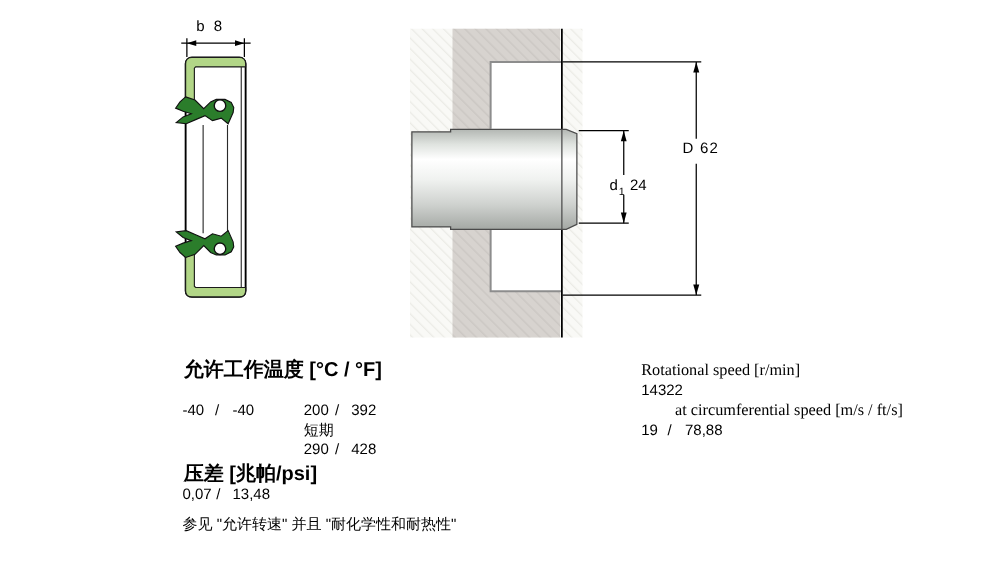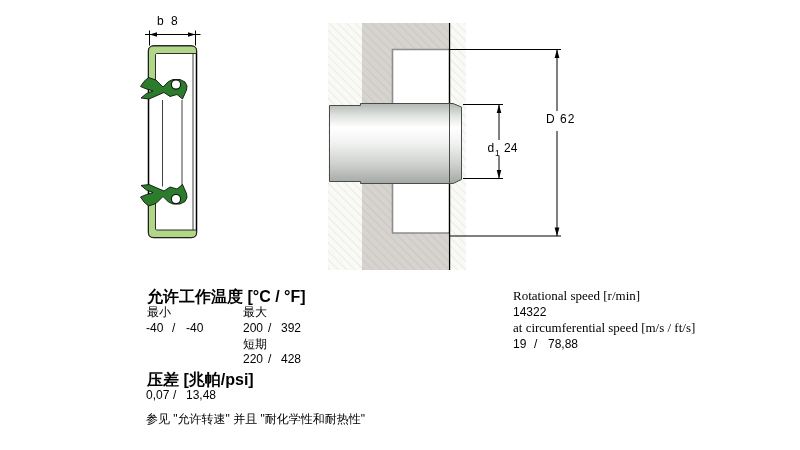--- a/index.html
+++ b/index.html
@@ -96,57 +96,53 @@
         <line x1="145" y1="34.5" x2="200.5" y2="34.5"></line>
       </g>
       <path d="M149.5,34.5 L157,32.2 L157,36.8 Z" fill="#000"></path>
       <path d="M195.5,34.5 L188,32.2 L188,36.8 Z" fill="#000"></path>
       <text x="157" y="24.5" font-size="12" letter-spacing="2" fill="#000" font-family="Liberation Sans, sans-serif">b 8</text>
     </g>
   </svg>
 
   <div class="txt hdr-cn" style="left:147px;top:289px;">允许工作温度 [°C / °F]</div>
 
-  <div class="row" style="left:146px;top:305px;width:200px;">
-    <span class="cell txt" style="left:1px;">最小</span>
-    <span class="cell txt" style="left:97px;">最大</span>
-  </div>
 
   <div class="row" style="left:146px;top:321px;width:200px;">
     <span class="cell txt" style="left:0;">-40</span>
     <span class="cell txt" style="left:26px;">/</span>
     <span class="cell txt" style="left:40px;">-40</span>
     <span class="cell txt" style="left:97px;">200</span>
     <span class="cell txt" style="left:122px;">/</span>
     <span class="cell txt" style="left:135px;">392</span>
   </div>
 
   <div class="txt" style="left:243px;top:337px;">短期</div>
 
   <div class="row" style="left:146px;top:352px;width:200px;">
-    <span class="cell txt" style="left:97px;">220</span>
+    <span class="cell txt" style="left:97px;">290</span>
     <span class="cell txt" style="left:122px;">/</span>
     <span class="cell txt" style="left:135px;">428</span>
   </div>
 
   <div class="txt hdr-cn" style="left:147px;top:372px;">压差 [兆帕/psi]</div>
 
   <div class="row" style="left:146px;top:388px;width:200px;">
     <span class="cell txt" style="left:0;text-align:right;">0,07</span>
     <span class="cell txt" style="left:27px;">/</span>
     <span class="cell txt" style="left:40px;">13,48</span>
   </div>
 
   <div class="txt" style="left:146px;top:412px;">参见 "允许转速" 并且 "耐化学性和耐热性"</div>
 
   <div class="txt hdr-en" style="left:513px;top:288px;">Rotational speed [r/min]</div>
 
   <div class="txt" style="left:513px;top:305px;">14322</div>
 
-  <div class="txt hdr-en" style="left:513px;top:320px;">at circumferential speed [m/s / ft/s]</div>
+  <div class="txt hdr-en" style="left:540px;top:320px;">at circumferential speed [m/s / ft/s]</div>
 
   <div class="row" style="left:513px;top:337px;width:120px;">
     <span class="cell txt" style="left:0;">19</span>
     <span class="cell txt" style="left:21px;">/</span>
     <span class="cell txt" style="left:35px;">78,88</span>
   </div>
 
 </div>
 
 </body></html>

